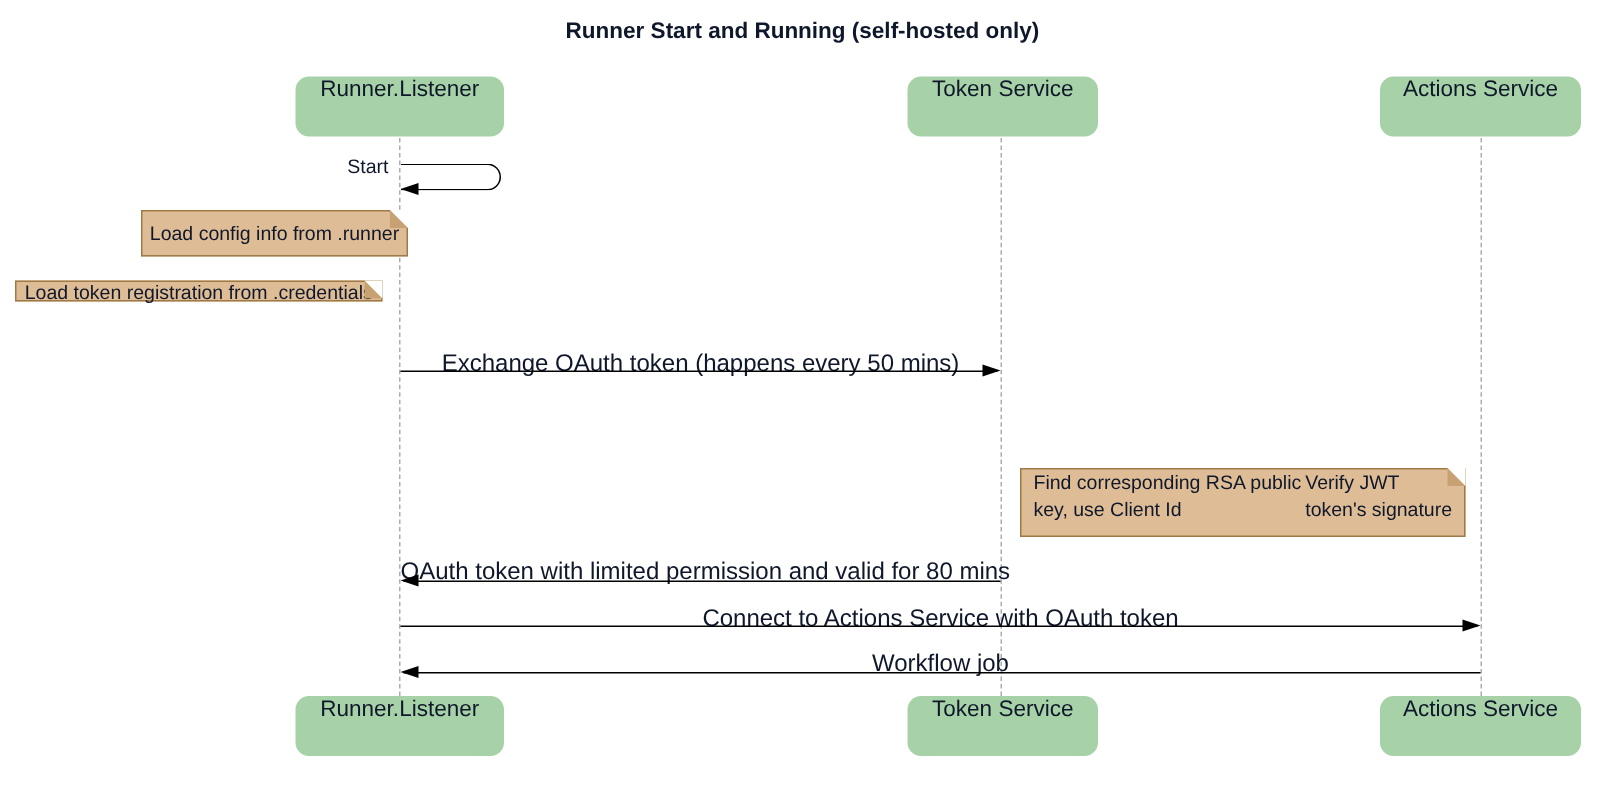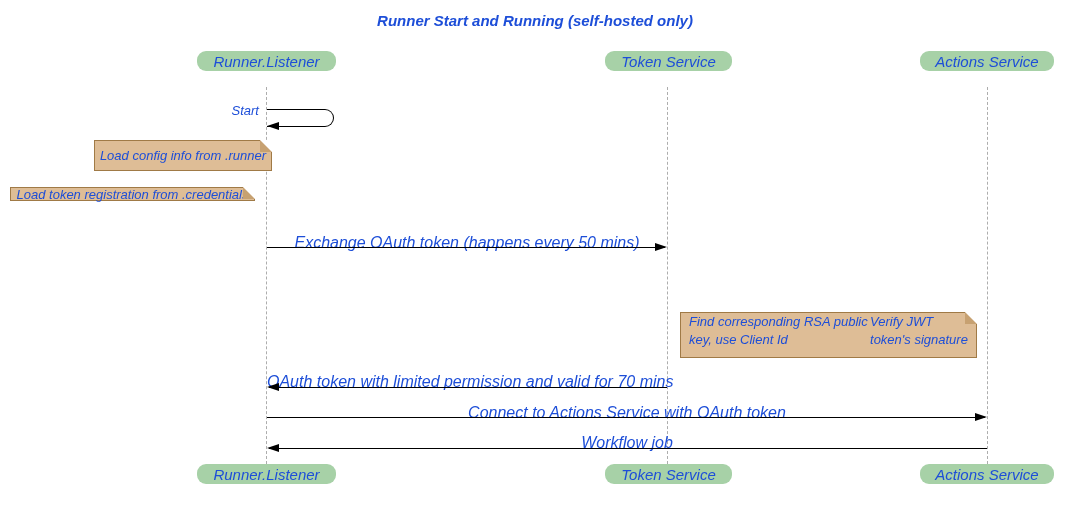--- a/index.html
+++ b/index.html
@@ -2,39 +2,37 @@
 <html style="--participant-fill: #a7d1a7; --note-fill: #debd96; --note-border: #a07a46; --note-fold: #c7a171; --lifeline: #adadad; --line: #000000;"><head>
 <meta charset="utf-8">
 <style>
   html, body { margin: 0; padding: 0; background: #ffffff; }
   #canvas {
     position: relative;
     width: 1070px;
     height: 525px;
     background: #ffffff;
     font-family: "Liberation Sans", sans-serif;
-    color: #1d4ed8;
+    color: #0f172a;
     overflow: hidden;
-    font-style: italic;
   }
   .title {
     position: absolute;
     left: 0; top: 12px;
     width: 100%;
     text-align: center;
     font-size: 15px;
     font-weight: bold;
   }
   .participant {
     position: absolute;
-    height: 20px;
+    height: 40px;
     background: var(--participant-fill, #a7d1a7);
     border-radius: 9px;
     display: flex;
-    align-items: center;
     justify-content: center;
     font-size: 15px;
   }
   .lifeline {
     position: absolute;
     width: 0;
     border-left: 1px dashed var(--lifeline, #adadad);
   }
   .msg-label {
     position: absolute;
@@ -136,21 +134,21 @@
   <div class="msg-label" style="left:267px; top:234px; width:400px;">Exchange OAuth token (happens every 50 mins)</div>
   <div class="msg-line" style="left:267px; top:247px; width:398px;"></div>
   <div class="arrow-r" style="left:655px; top:243px;"></div>
 
 
   <div class="note multiline" style="left:680px; top:312px; width:297px; height:46px;">
     <div>Find corresponding RSA public key, use Client Id</div>
     <div>Verify JWT token's signature</div>
   </div>
 
-  <div class="msg-label" style="left:267px; top:373px; width:400px;">OAuth token with limited permission and valid for 70 mins</div>
+  <div class="msg-label" style="left:267px; top:373px; width:400px;">OAuth token with limited permission and valid for 80 mins</div>
   <div class="msg-line" style="left:269px; top:387px; width:398px;"></div>
   <div class="arrow-l" style="left:267px; top:383px;"></div>
 
   <div class="msg-label" style="left:267px; top:404px; width:720px;">Connect to Actions Service with OAuth token</div>
   <div class="msg-line" style="left:267px; top:417px; width:718px;"></div>
   <div class="arrow-r" style="left:975px; top:413px;"></div>
 
   <div class="msg-label" style="left:267px; top:434px; width:720px;">Workflow job</div>
   <div class="msg-line" style="left:269px; top:448px; width:718px;"></div>
   <div class="arrow-l" style="left:267px; top:444px;"></div>

